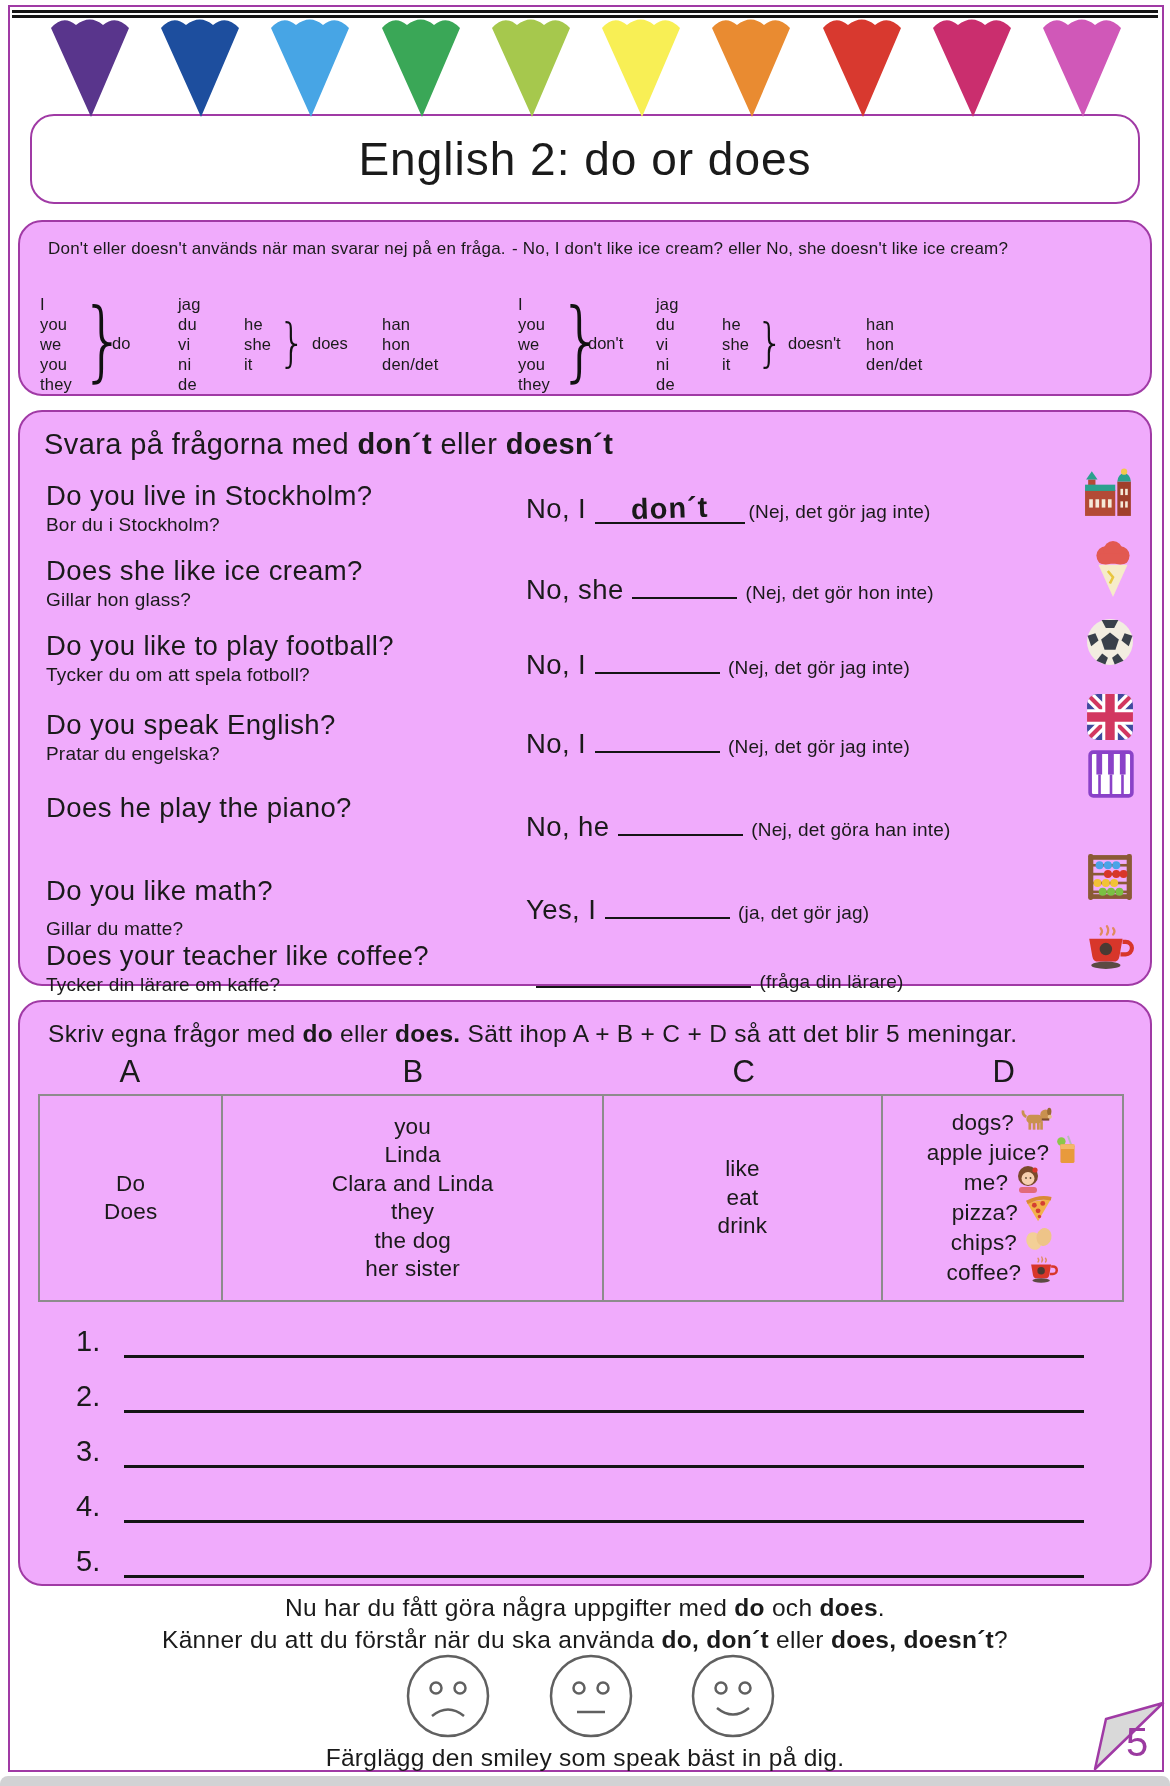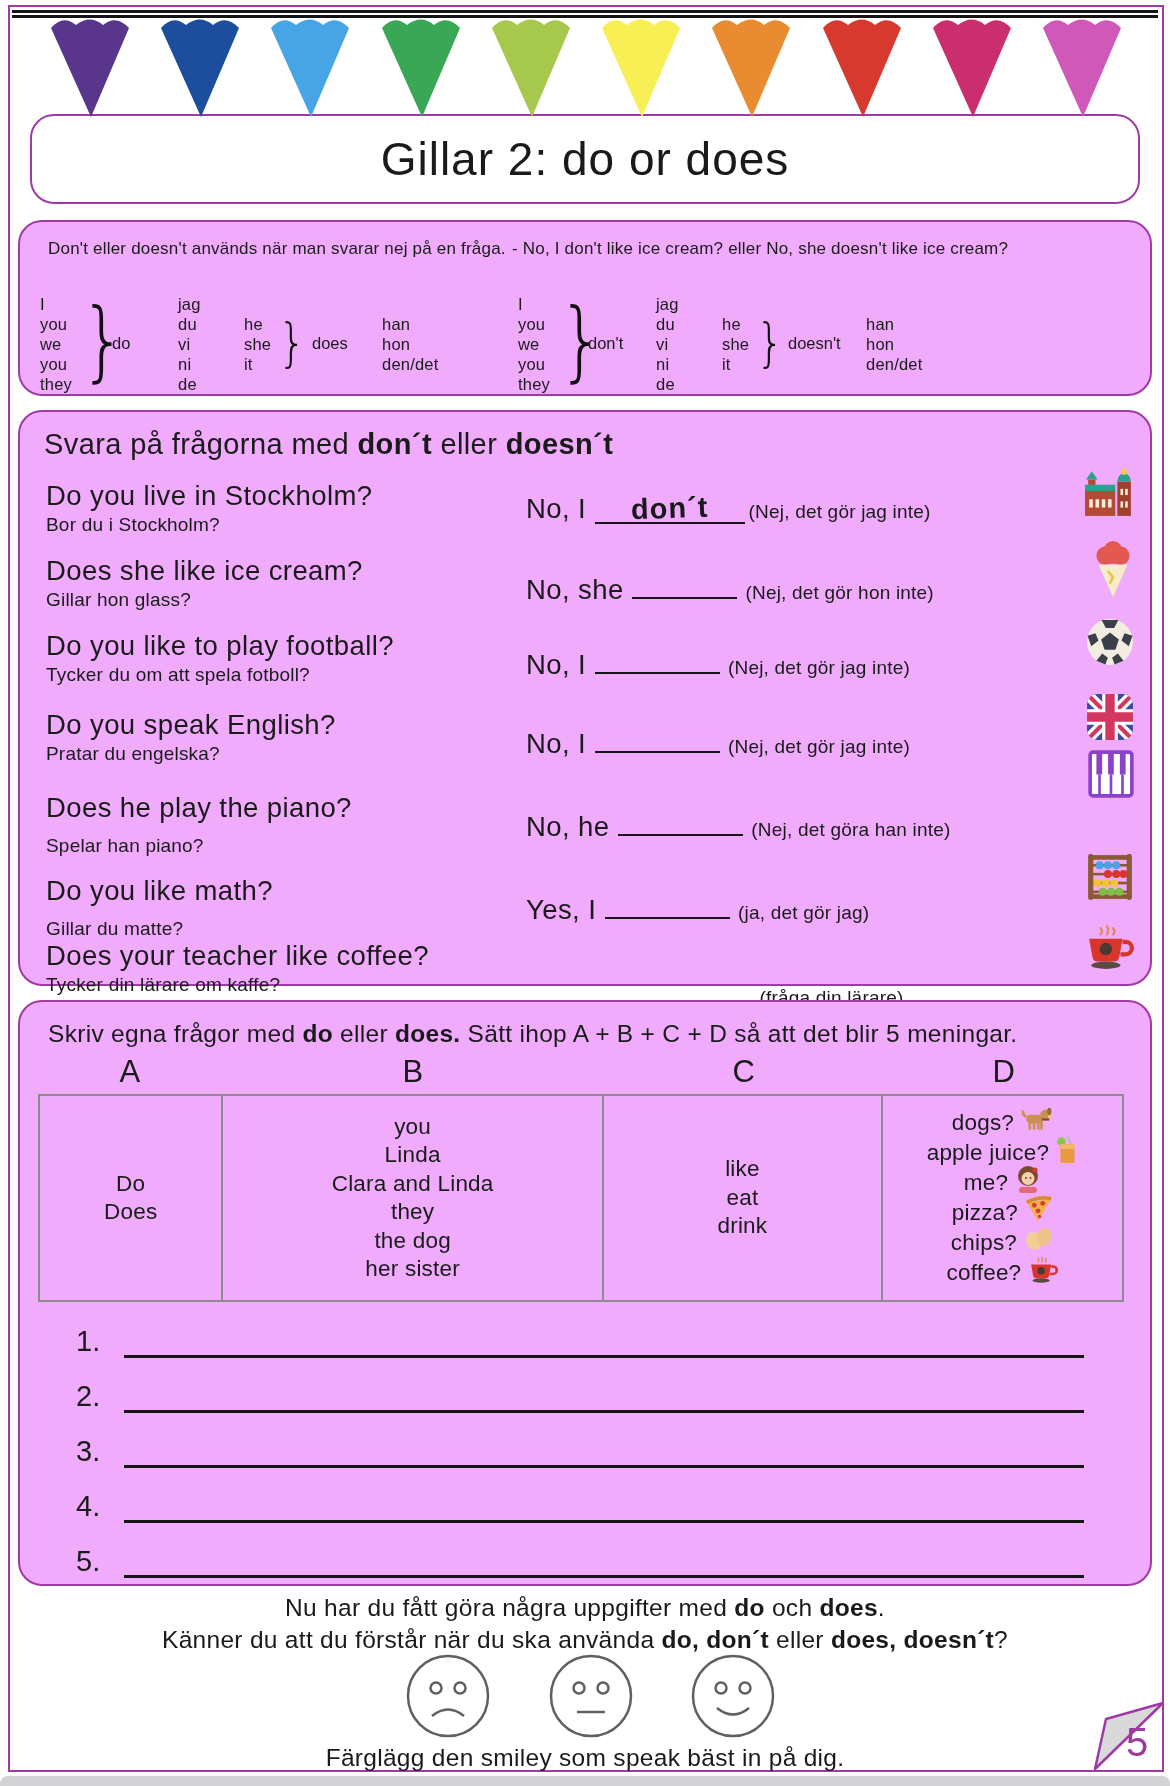--- a/index.html
+++ b/index.html
@@ -27,21 +27,21 @@
   .verb{position:absolute;font-size:16.5px;}
   
   .ex1{top:410px;height:576px;padding-left:41px;}
   .ex1-heading{position:absolute;left:24px;top:16px;font-size:29px;letter-spacing:.4px;}
   .q-row{position:absolute;left:0;width:100%;}
   .q-left{position:absolute;left:26px;width:480px;}
   .q-en{font-size:27.5px;letter-spacing:.4px;}
   .q-sv{font-size:19px;margin-top:2px;letter-spacing:.2px;}
   .q-sv.gap{margin-top:11px;}
   .q-ans{position:absolute;left:506px;top:12px;white-space:nowrap;}
-  .q-ans.noprefix{left:512px;top:32px;}
+  .q-ans.noprefix{left:512px;top:16px;}
   .q-prefix{font-size:27.5px;letter-spacing:.4px;}
   .q-blank{display:inline-block;border-bottom:2.5px solid #151515;height:30px;margin:0 4px;
            vertical-align:baseline;text-align:center;}
   .w150{width:150px;} .w105{width:105px;} .w125{width:125px;} .w215{width:215px;}
   .filled{font-weight:bold;font-size:29px;display:inline-block;transform:rotate(-2deg);letter-spacing:1px;}
   .q-hint{font-size:19px;letter-spacing:.2px;}
   .q-icon{position:absolute;right:16px;top:0;}
   
   .ex2{top:1000px;height:586px;}
   .ex2-instr{position:absolute;left:28px;top:18px;font-size:24.5px;letter-spacing:.3px;}
@@ -99,21 +99,21 @@
       </svg>
     <svg width="80" height="106" viewBox="0 0 80 106">
         <path d="M1,15 Q13,1 26,12 Q40,1 53,12 Q66,1 79,15 L41,104 Z" fill="#ca2e6e"></path>
       </svg>
     <svg width="80" height="106" viewBox="0 0 80 106">
         <path d="M1,15 Q13,1 26,12 Q40,1 53,12 Q66,1 79,15 L41,104 Z" fill="#d058b8"></path>
       </svg>
   </div>
 
   <div class="title-box">
-    <span class="t">Gillar 2: do or does</span>
+    <span class="t">English 2: do or does</span>
   </div>
 
   <div class="box expl">
     <span class="rule">Don't eller doesn't används när man svarar nej på en fråga.</span>
     <span class="example">- No, I don't like ice cream? eller No, she doesn't like ice cream?</span>
 
     <span class="col" style="left:20px;top:72px;">I
 you
 we
 you
@@ -261,21 +261,20 @@
             <path d="M23,0 V46 M0,23 H46" stroke="#ffffff" stroke-width="15"></path>
             <path d="M23,0 V46 M0,23 H46" stroke="#d23760" stroke-width="9"></path>
           </g>
         </svg>
       </span>
     </div>
 
     <div class="q-row" style="top:380px;">
       <div class="q-left">
         <div class="q-en">Does he play the piano?</div>
-        <div class="q-sv gap">Spelar han piano?</div>
       </div>
       <div class="q-ans">
         <span class="q-prefix">No, he</span>
         <span class="q-blank w125"></span> <span class="q-hint">(Nej, det göra han inte)</span>
       </div>
       <span class="q-icon" style="top:-42px;">
         <svg width="46" height="48" viewBox="0 0 44 46">
           <rect x="2" y="2" width="40" height="42" rx="3" fill="#ffffff" stroke="#8a42c8" stroke-width="3.5"></rect>
           <g fill="#8a42c8">
             <rect x="8" y="3.5" width="5.5" height="20"></rect>

